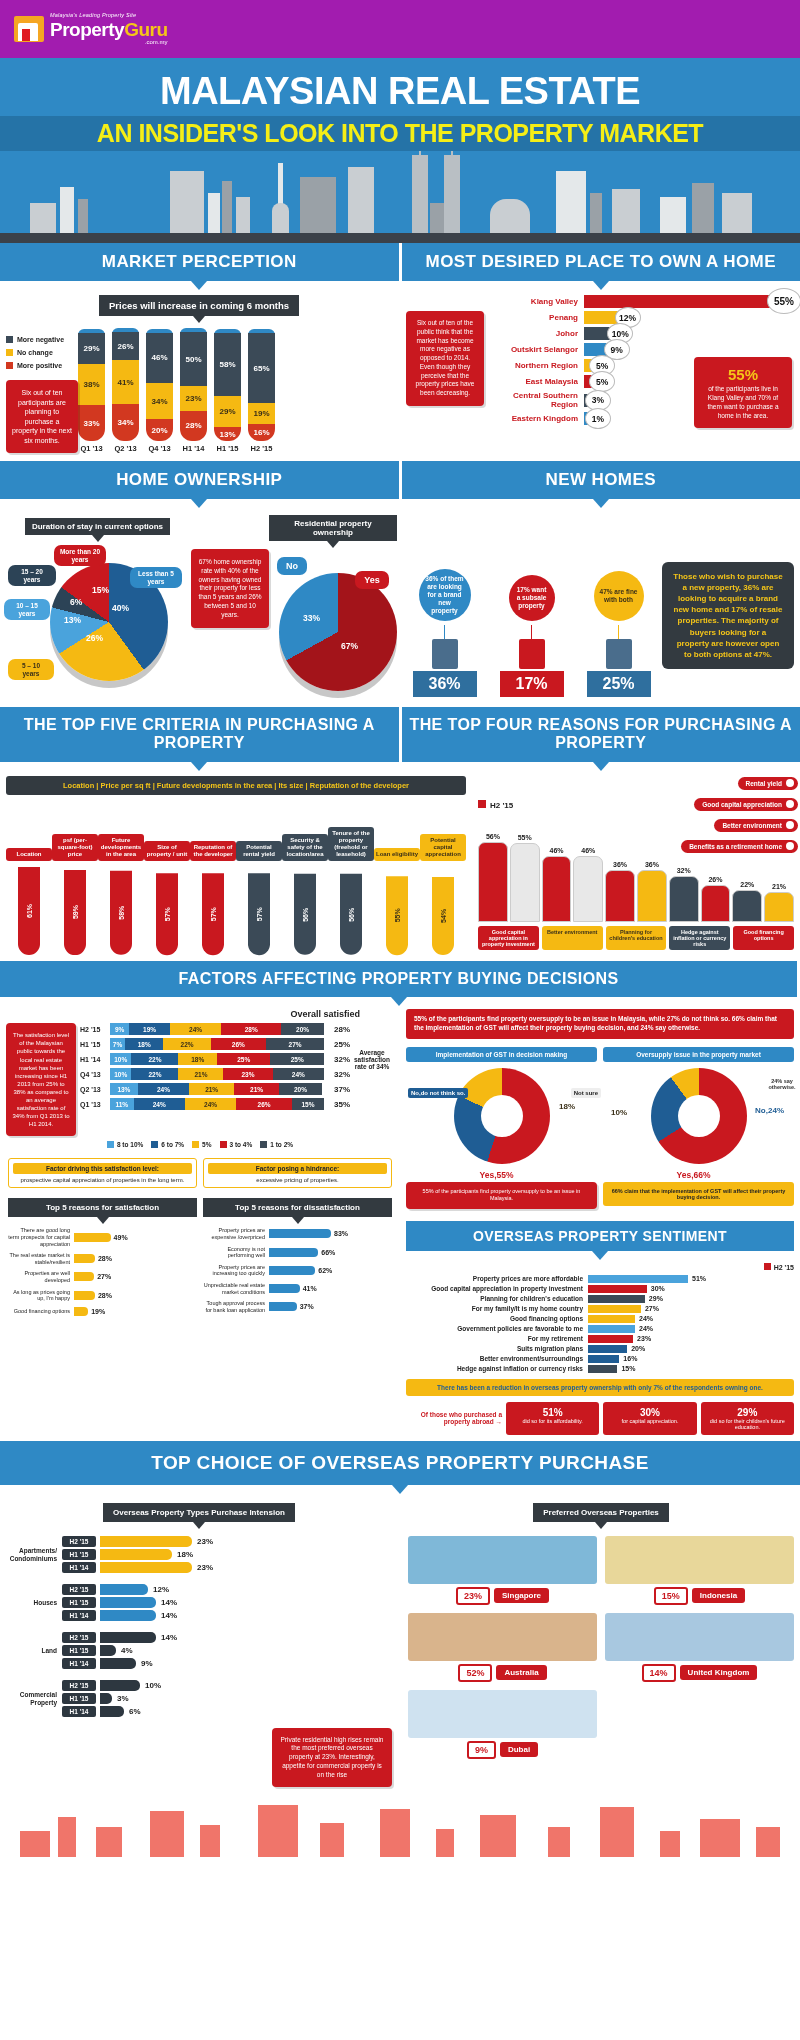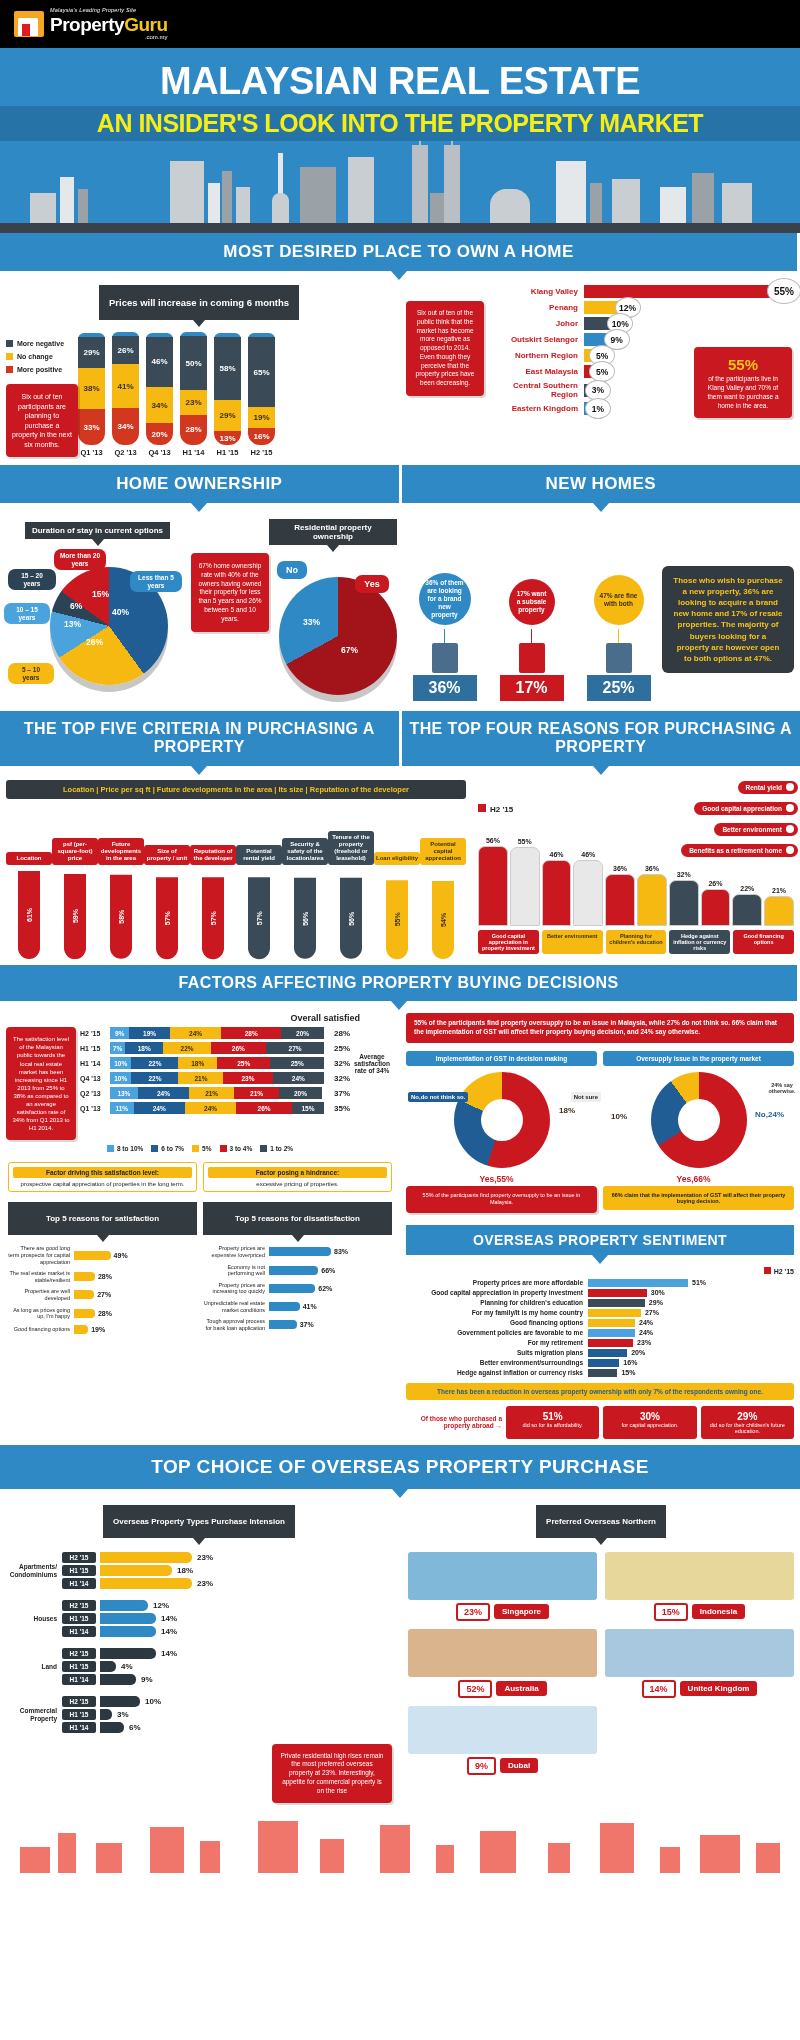--- a/index.html
+++ b/index.html
@@ -4,21 +4,21 @@
 <style>
   * { box-sizing: border-box; margin:0; padding:0; }
   body {
     width:800px; margin:0 auto; background:#fff;
     font-family:"Liberation Sans", sans-serif;
     color:#222; -webkit-font-smoothing:antialiased;
   }
   .page { width:800px; position:relative; overflow:hidden; }
 
   
-  .topbar { background:#000000; height:48px; display:flex; align-items:center; padding-left:14px; }
+  .topbar { background:#a21caf; height:58px; display:flex; align-items:center; padding-left:14px; }
   .logo-house { width:30px;height:26px;background:#f5a623;position:relative;border-radius:2px;margin-right:6px;}
   .logo-house:before{content:"";position:absolute;left:4px;top:7px;width:20px;height:18px;background:#fff;border-radius:2px 2px 0 0;}
   .logo-house:after{content:"";position:absolute;left:8px;top:13px;width:8px;height:12px;background:#e01b22;}
   .logo-txt{line-height:1;}
   .logo-tag{font-size:5.5px;color:#fff;font-style:italic;letter-spacing:.2px;margin-bottom:1px;}
   .logo-main{font-size:19px;font-weight:bold;color:#fff;letter-spacing:-.5px;}
   .logo-main em{color:#f5c518;font-style:normal;}
   .logo-sub{font-size:6px;color:#fff;text-align:right;}
 
   .hero { background:#2f89c5; padding:14px 0 0; position:relative; }
@@ -39,21 +39,21 @@
   .band:after{content:"";position:absolute;left:50%;margin-left:-8px;bottom:-9px;
               border-left:8px solid transparent;border-right:8px solid transparent;border-top:9px solid #2f89c5;}
   .bandrow{display:flex;}
   .bandrow .band{flex:1;}
   .bandrow .band:first-child{border-right:3px solid #fff;}
 
   
   .row{display:flex;}
   .col{flex:1;}
   .dark-label{background:#333a40;color:#fff;font-size:9.5px;font-weight:bold;
-    padding:12px 10px;display:inline-block;position:relative;}
+    padding:5px 10px;display:inline-block;position:relative;}
   .dark-label:after{content:"";position:absolute;left:50%;margin-left:-6px;bottom:-7px;
     border-left:6px solid transparent;border-right:6px solid transparent;border-top:7px solid #333a40;}
   .ribbon{background:#c9181f;color:#fff;font-size:8px;line-height:1.35;text-align:center;
     padding:10px 12px;border-radius:4px;position:relative;box-shadow:2px 2px 0 rgba(0,0,0,.15);}
   .yellow-note{background:#333a40;color:#f5c518;font-size:8px;font-weight:bold;line-height:1.4;
     padding:9px 11px;border-radius:6px;text-align:center;}
   .legend{font-size:7px;font-weight:bold;line-height:1.9;}
   .legend i{display:inline-block;width:7px;height:7px;margin-right:4px;vertical-align:-1px;}
   .stackchart{display:flex;align-items:flex-end;gap:7px;}
   .stackcol{width:27px;}
@@ -171,20 +171,21 @@
       <div class="bld l" style="left:556px;bottom:10px;width:30px;height:62px;"></div>
       <div class="bld d" style="left:590px;bottom:10px;width:12px;height:40px;"></div>
       <div class="bld" style="left:612px;bottom:10px;width:28px;height:44px;"></div>
       <div class="bld l" style="left:660px;bottom:10px;width:26px;height:36px;"></div>
       <div class="bld d" style="left:692px;bottom:10px;width:22px;height:50px;"></div>
       <div class="bld" style="left:722px;bottom:10px;width:30px;height:40px;"></div>
     </div>
   </div>
 
   <div class="bandrow">
+    <div class="band">MARKET PERCEPTION</div>
     <div class="band">MOST DESIRED PLACE TO OWN A HOME</div>
   </div>
 
   <div class="row" style="padding:14px 0 8px;">
 
     <div class="col" style="padding:0 6px;">
       <div style="text-align:center;margin-bottom:12px;">
         <div class="dark-label">Prices will increase in coming 6 months</div>
       </div>
       <div style="display:flex;align-items:flex-end;">
@@ -882,21 +883,21 @@
                 <div class="tc-lab">H1 '14</div>
                 <div class="tc-bar" style="width: 24px; background: rgb(45, 55, 64);"></div>
                 <div class="tc-val">6%</div>
               </div>
             </div>
           </div>
         </div>
       <div class="ribbon" style="font-size:6.5px;padding:8px;width:120px;margin:8px 0 0 auto;">Private residential high rises remain the most preferred overseas property at 23%. Interestingly, appetite for commercial property is on the rise</div>
     </div>
     <div class="col" style="padding-left:8px;">
-      <div style="text-align:center;"><div class="dark-label" style="font-size:8px;">Preferred Overseas Northern</div></div>
+      <div style="text-align:center;"><div class="dark-label" style="font-size:8px;">Preferred Overseas Properties</div></div>
       <div id="loc-grid" style="margin-top:14px;">
           <div style="display: flex; gap: 8px; margin-bottom: 8px;">
             <div class="loc-card" style="flex: 1 1 0%;">
               <div style="height: 48px; border-radius: 3px; background: rgb(127, 184, 216);"></div>
               <div style="margin-top: 3px; display: flex; gap: 4px; justify-content: center; align-items: center;">
                 <span class="loc-pct">23%</span>
                 <span class="loc-badge">Singapore</span>
               </div>
             </div>
             <div class="loc-card" style="flex: 1 1 0%;">

